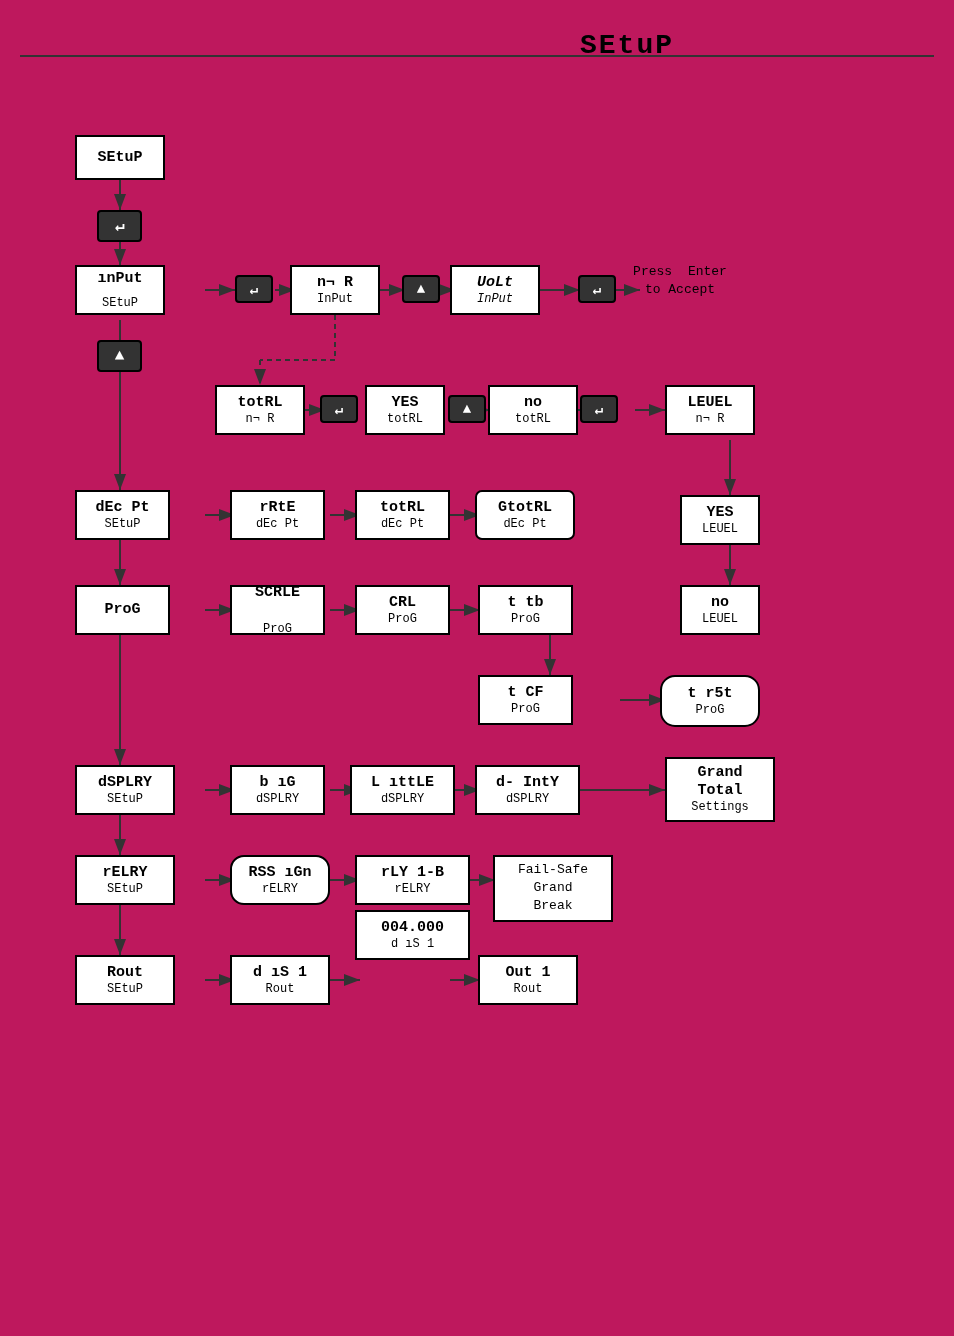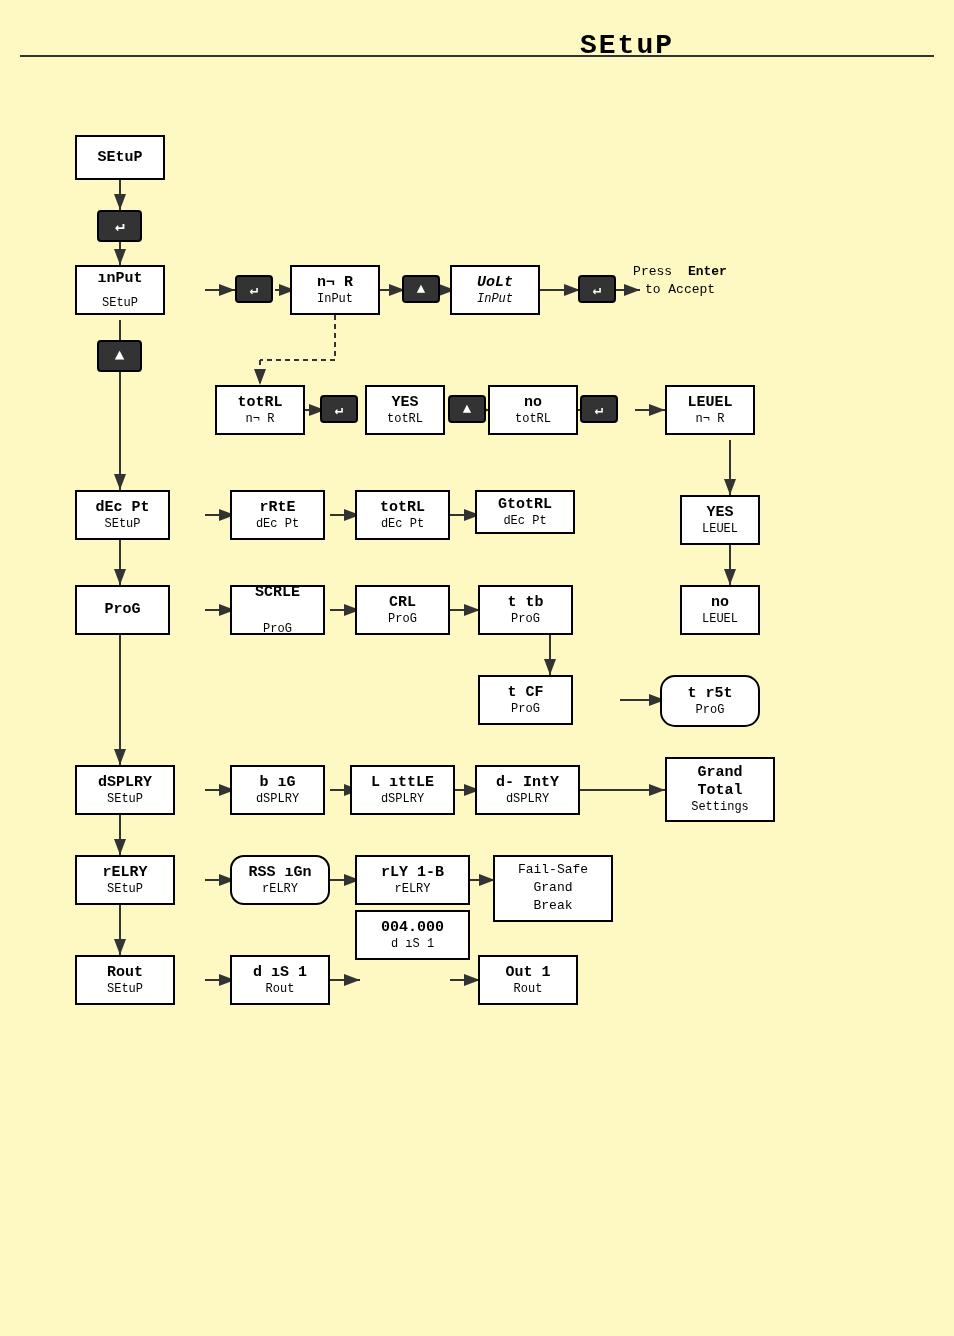--- a/index.html
+++ b/index.html
@@ -8,21 +8,21 @@
       font-family: 'Courier New', monospace;
       width: 954px;
       min-height: 1336px;
       position: relative;
       overflow-x: hidden;
     }
 
     .page-container {
       width: 954px;
       min-height: 1336px;
-      background: #fef9c3;
+      background: #be185d;
       position: relative;
       padding: 38px;
     }
 
     
     .top-border {
       position: absolute;
       top: 55px;
       left: 20px;
       right: 20px;
@@ -101,21 +101,21 @@
     
     .label-text {
       position: absolute;
       font-family: 'Courier New', monospace;
       font-size: 13px;
       text-align: center;
       line-height: 1.4;
     }
 
     .label-text strong {
-      font-weight: bold;
+      font-weight: normal;
       margin-left: 8px;
     }
 
   </style>
 </head>
 <body>
 
 <div class="page-container">
   <div class="top-border"></div>
 
@@ -298,21 +298,21 @@
     <div class="box" style="left:210px; top:410px; width:95px; height:50px;">
       <span class="line1">rRtE</span>
       <span class="line2">dEc Pt</span>
     </div>
 
     <div class="box" style="left:335px; top:410px; width:95px; height:50px;">
       <span class="line1">totRL</span>
       <span class="line2">dEc Pt</span>
     </div>
 
-    <div class="box" style="left:455px; top:410px; width:100px; height:44px;">
+    <div class="box" style="left:455px; top:410px; width:100px; height:50px;border-radius:7px;">
       <span class="line1">GtotRL</span>
       <span class="line2">dEc Pt</span>
     </div>
 
     <div class="box" style="left:55px; top:505px; width:95px; height:50px;">
       <span class="line1">ProG</span>
     </div>
 
     <div class="box" style="left:210px; top:505px; width:95px; height:50px;gap:20px;">
       <span class="line1">SCRLE</span>

